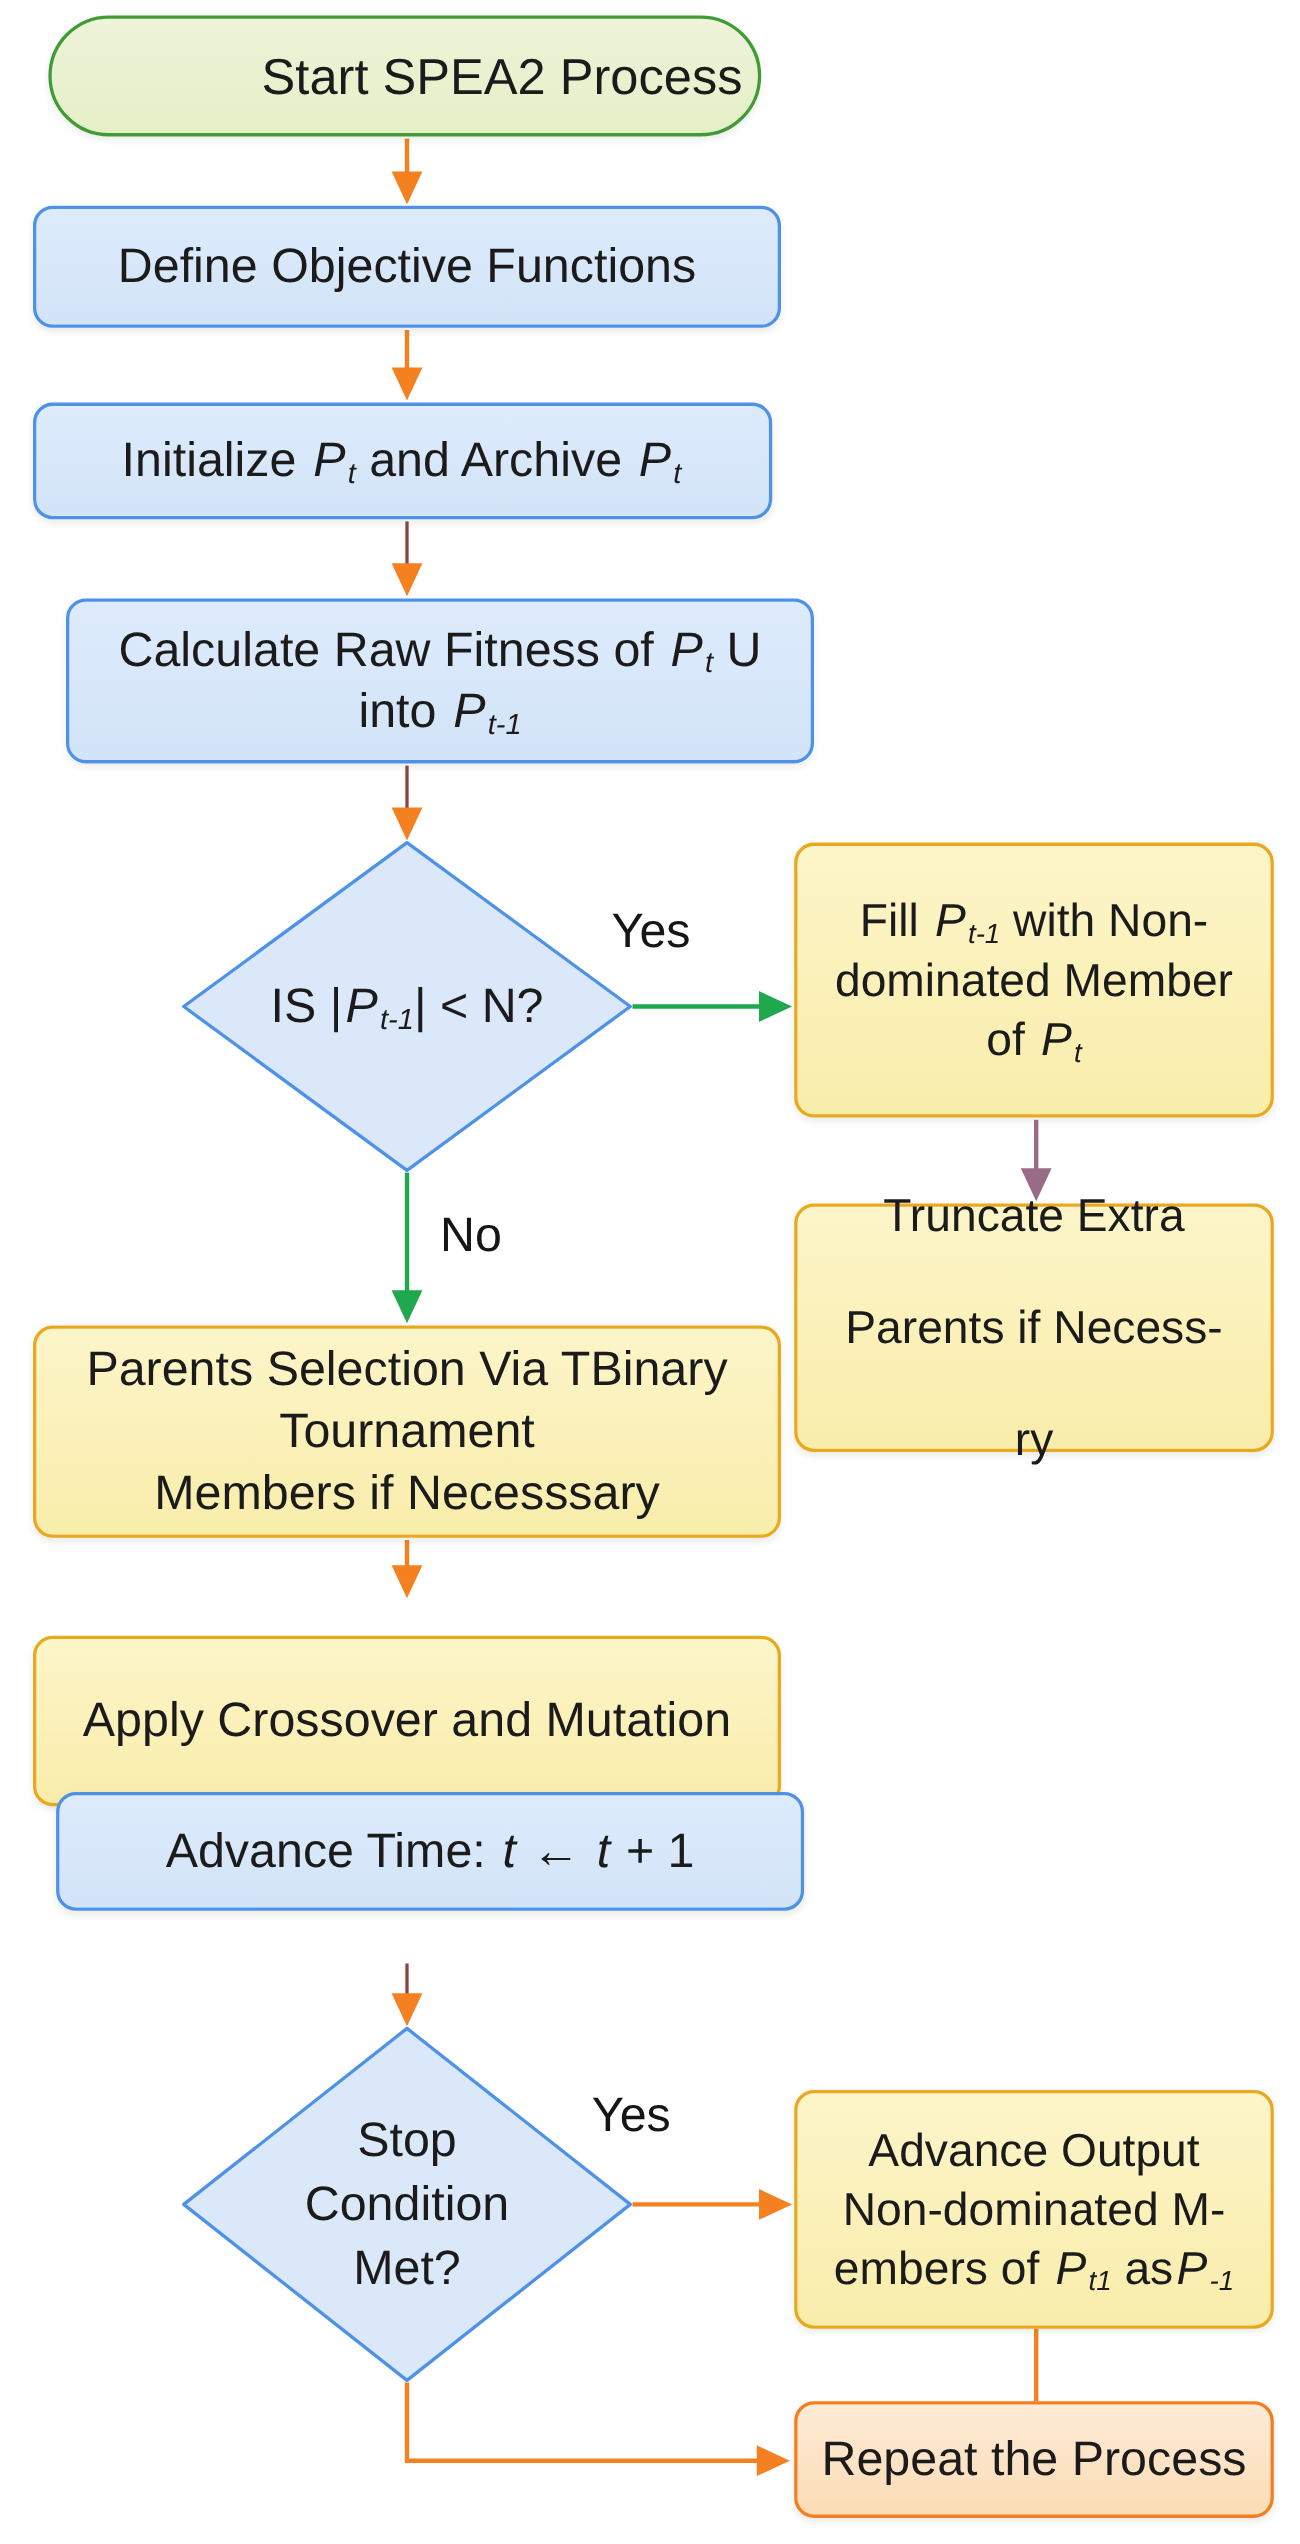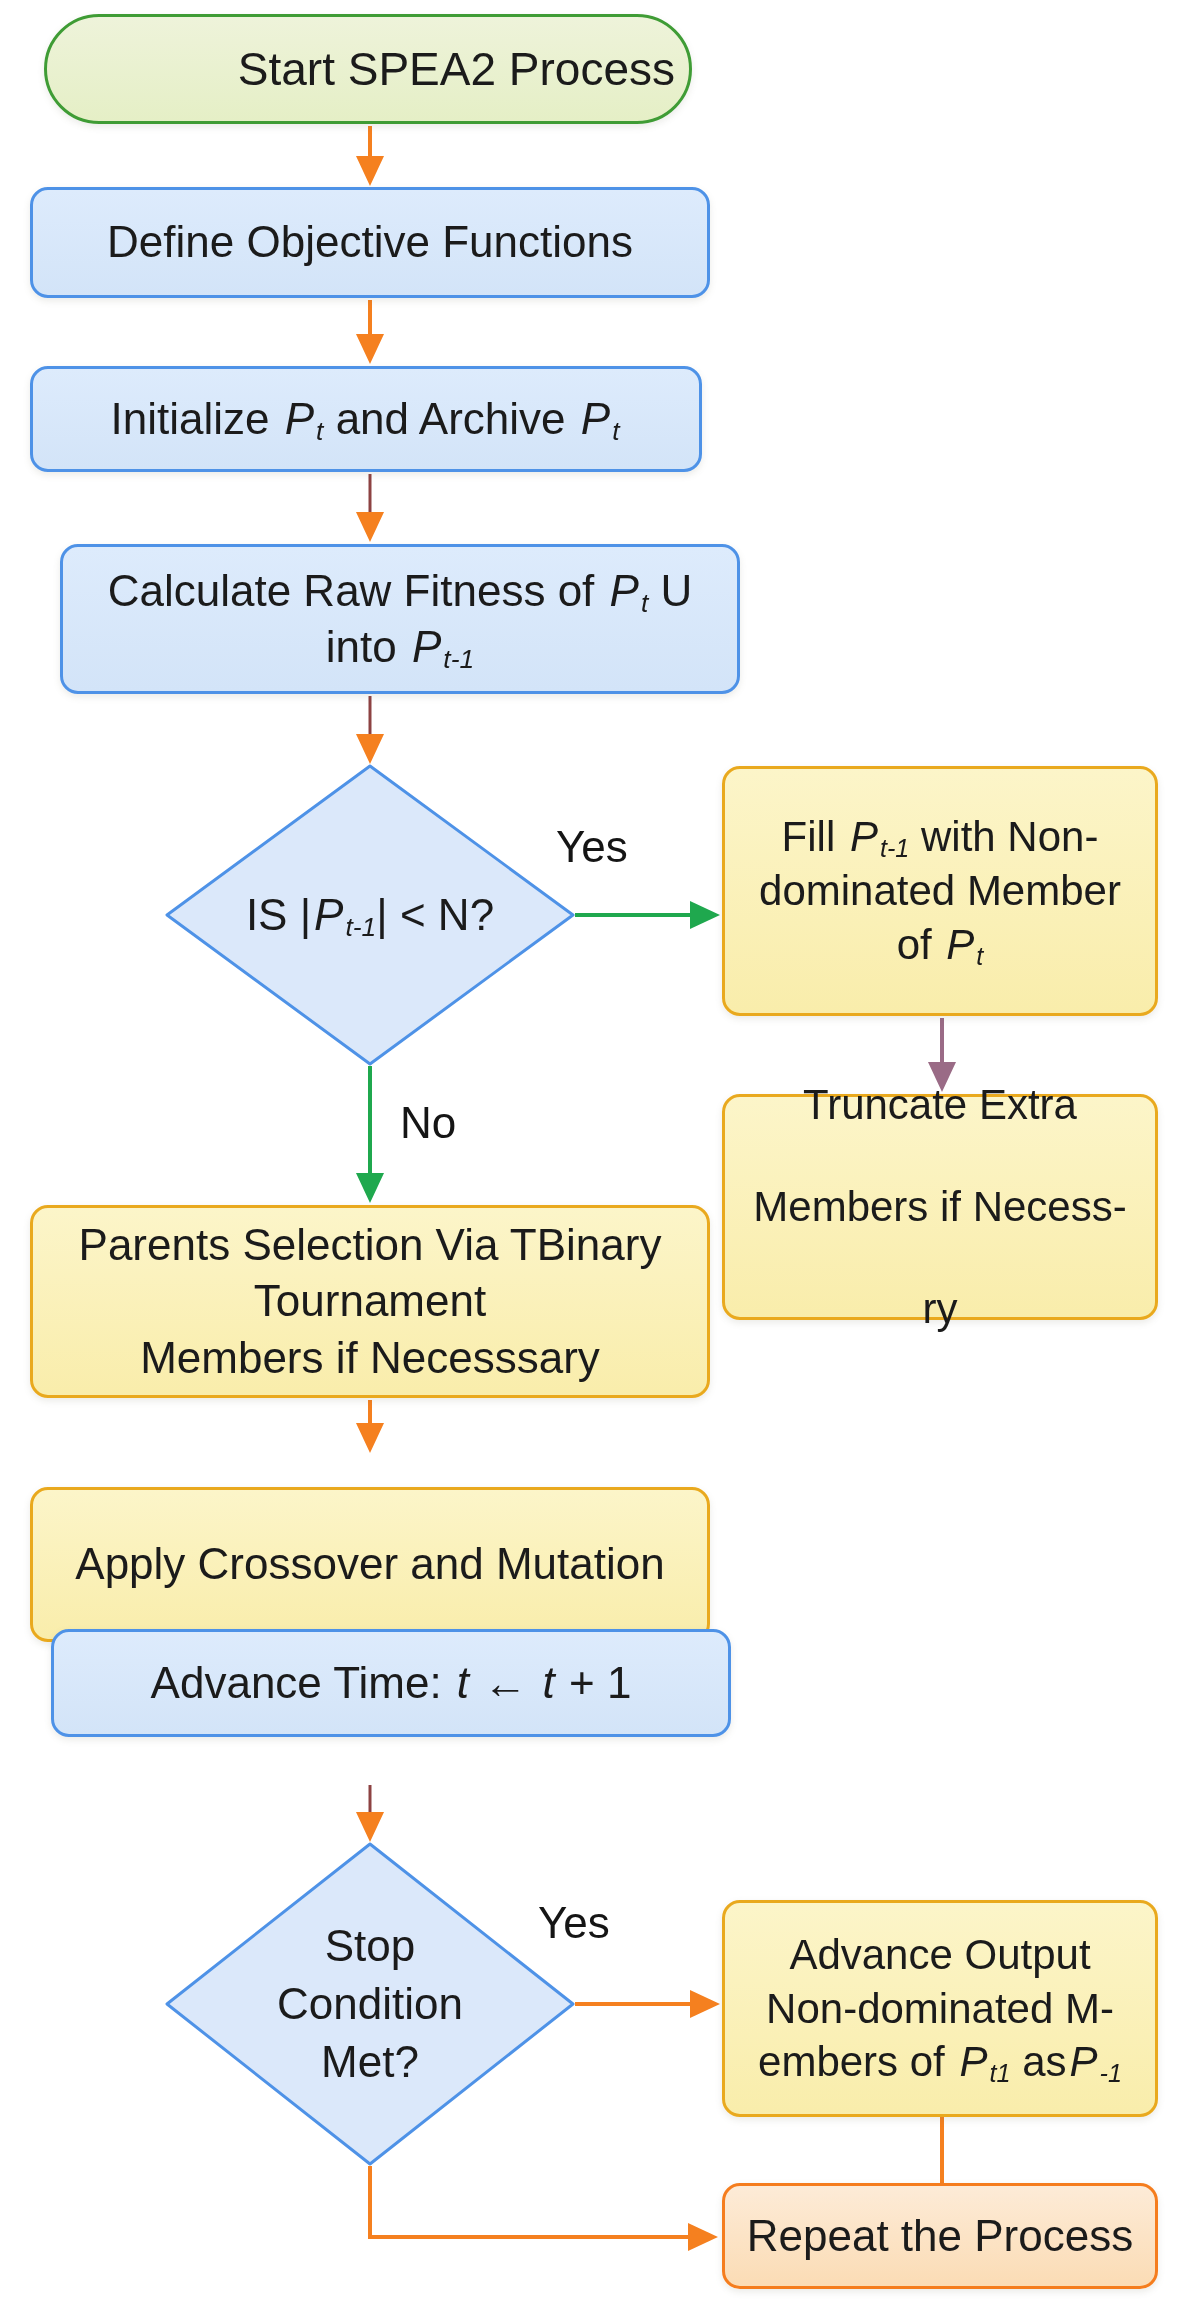--- a/index.html
+++ b/index.html
@@ -148,21 +148,21 @@
   </div>
 
   <div class="node yellow small" style="left:722px; top:766px; width:436px; height:250px;">
     <div class="line"><span>Fill </span><span class="k-v">P</span><span class="k-s">t-1</span><span> with Non-</span></div>
     <div class="line"><span>dominated Member</span></div>
     <div class="line"><span>of </span><span class="k-v">P</span><span class="k-s">t</span></div>
   </div>
 
   <div class="node yellow small" style="left:722px; top:1094px; width:436px; height:226px;gap:48px;">
     <div class="line"><span>Truncate Extra</span></div>
-    <div class="line"><span>Members if Necess-</span></div>
+    <div class="line"><span>Parents if Necess-</span></div>
     <div class="line"><span>ry</span></div>
   </div>
 
   <div class="node yellow small" style="left:722px; top:1900px; width:436px; height:217px;">
     <div class="line"><span>Advance Output</span></div>
     <div class="line"><span>Non-dominated M-</span></div>
     <div class="line"><span>embers of </span><span class="k-v">P</span><span class="k-s">t1</span><span> as</span><span class="k-v">P</span><span class="k-s">-1</span></div>
   </div>
 
   <div class="node peach" style="left:722px; top:2183px; width:436px; height:106px;">

